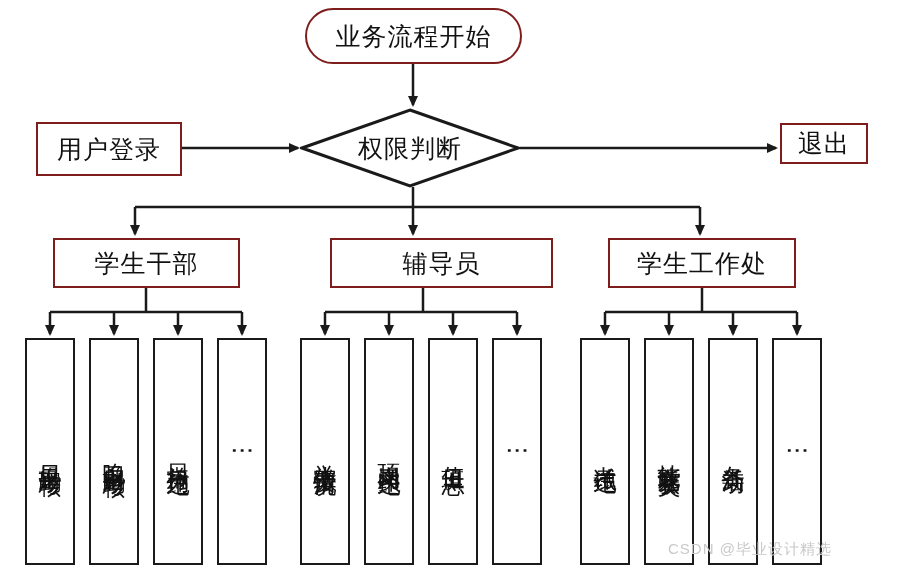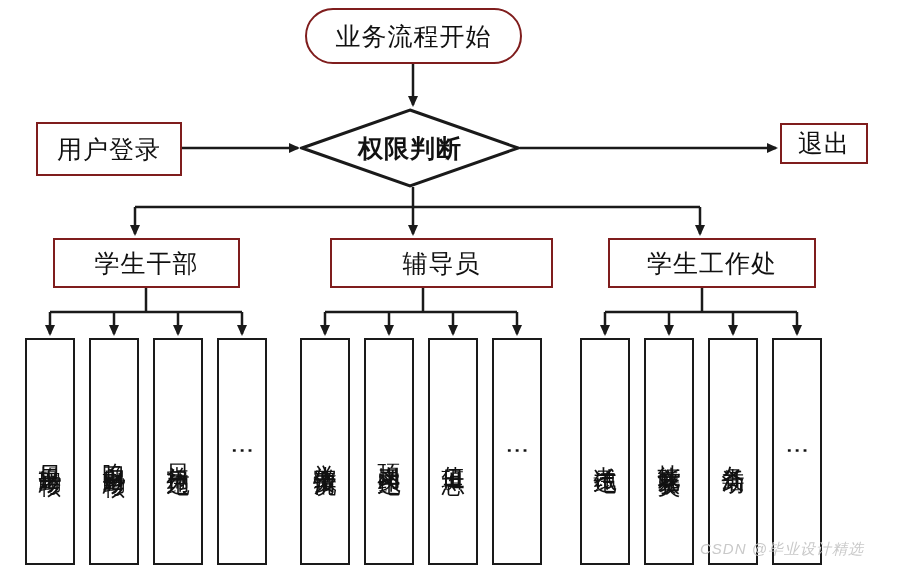--- a/index.html
+++ b/index.html
@@ -41,21 +41,20 @@
   }
   .node-rect {
     font-size: 25px;
     letter-spacing: 1px;
   }
   .node-diamond {
     border: none;
     background: transparent;
     font-size: 25px;
     letter-spacing: 1px;
-    font-weight: bold;
   }
   .diamond-shape {
     position: absolute;
     left: 0;
     top: 0;
     width: 100%;
     height: 100%;
     z-index: -1;
   }
   .node-role {
@@ -170,21 +169,21 @@
   <div class="node node-rect" style="left:780px; top:123px; width:88px; height:41px;">
     <span>退出</span>
   </div>
 
   <div class="node node-role" style="left:53px; top:238px; width:187px; height:50px;">
     <span>学生干部</span>
   </div>
   <div class="node node-role" style="left:330px; top:238px; width:223px; height:50px;">
     <span>辅导员</span>
   </div>
-  <div class="node node-role" style="left:608px; top:238px; width:208px; height:50px;font-family:Liberation Serif, serif;">
+  <div class="node node-role" style="left:608px; top:238px; width:188px; height:50px;font-family:Liberation Serif, serif;">
     <span>学生工作处</span>
   </div>
 
   <div class="leaf" style="left:25px; top:338px; width:50px; height:227px;">
     <span class="leaf-text">早操出勤考核</span>
   </div>
   <div class="leaf" style="left:89px; top:338px; width:50px; height:227px;">
     <span class="leaf-text">晚自习出勤考核</span>
   </div>
   <div class="leaf" style="left:153px; top:338px; width:50px; height:227px;">
@@ -213,15 +212,15 @@
   <div class="leaf" style="left:644px; top:338px; width:50px; height:227px;">
     <span class="leaf-text">技能竞赛获奖</span>
   </div>
   <div class="leaf" style="left:708px; top:338px; width:50px; height:227px;">
     <span class="leaf-text">各类活动</span>
   </div>
   <div class="leaf" style="left:772px; top:338px; width:50px; height:227px;">
     <span class="leaf-ellipsis">⋮</span>
   </div>
 
-  <div class="watermark" style="left:700px; top:540px;font-style:italic;">CSDN @毕业设计精选</div>
+  <div class="watermark" style="left:668px; top:540px;">CSDN @毕业设计精选</div>
 
 </div>
 
 </body></html>

